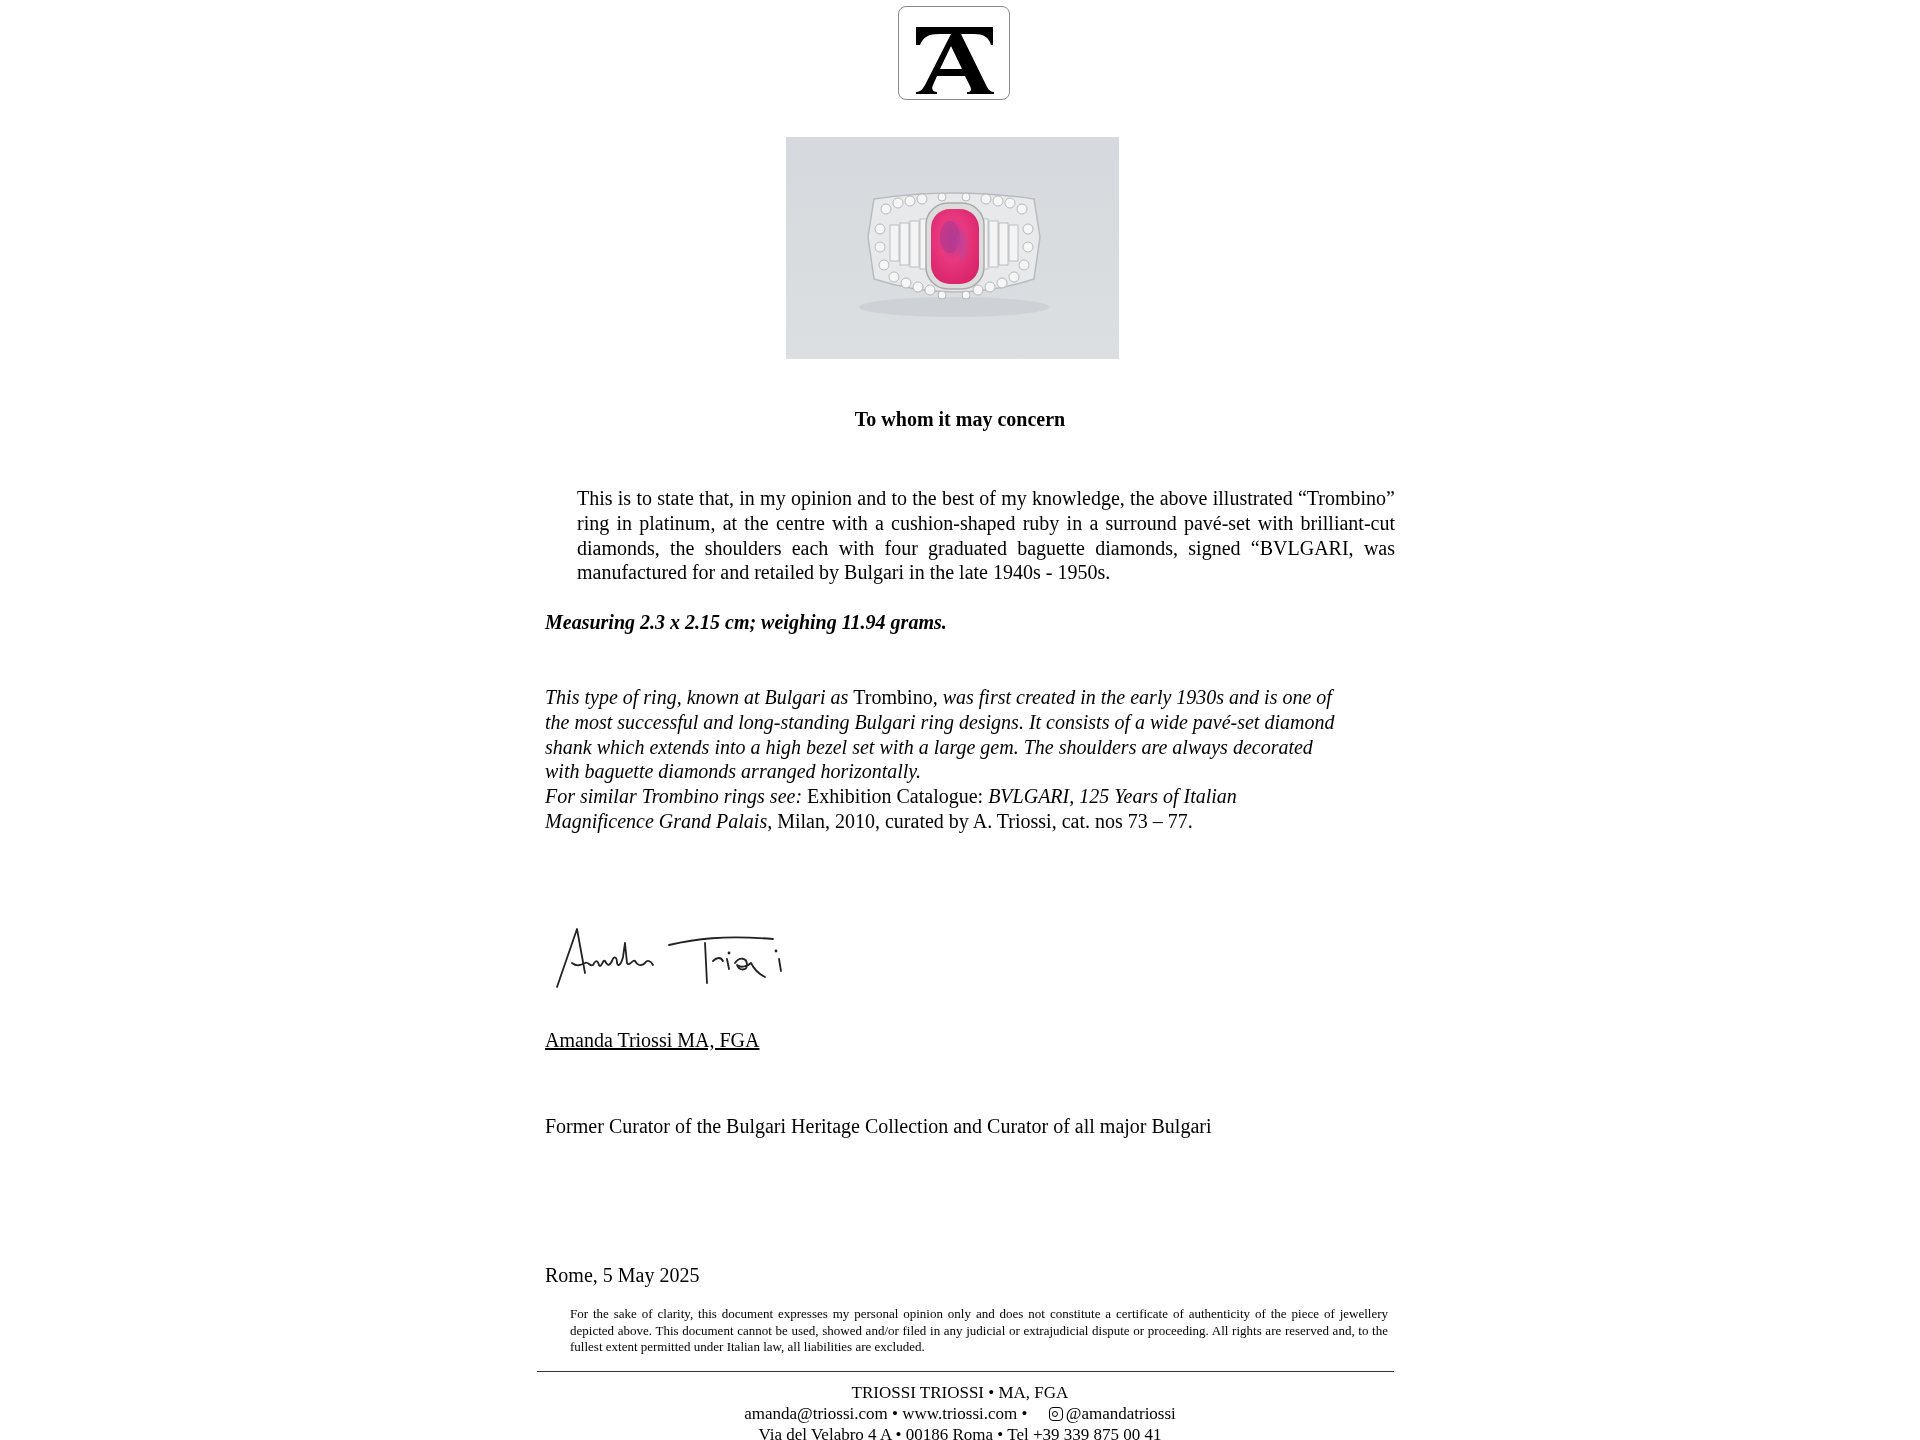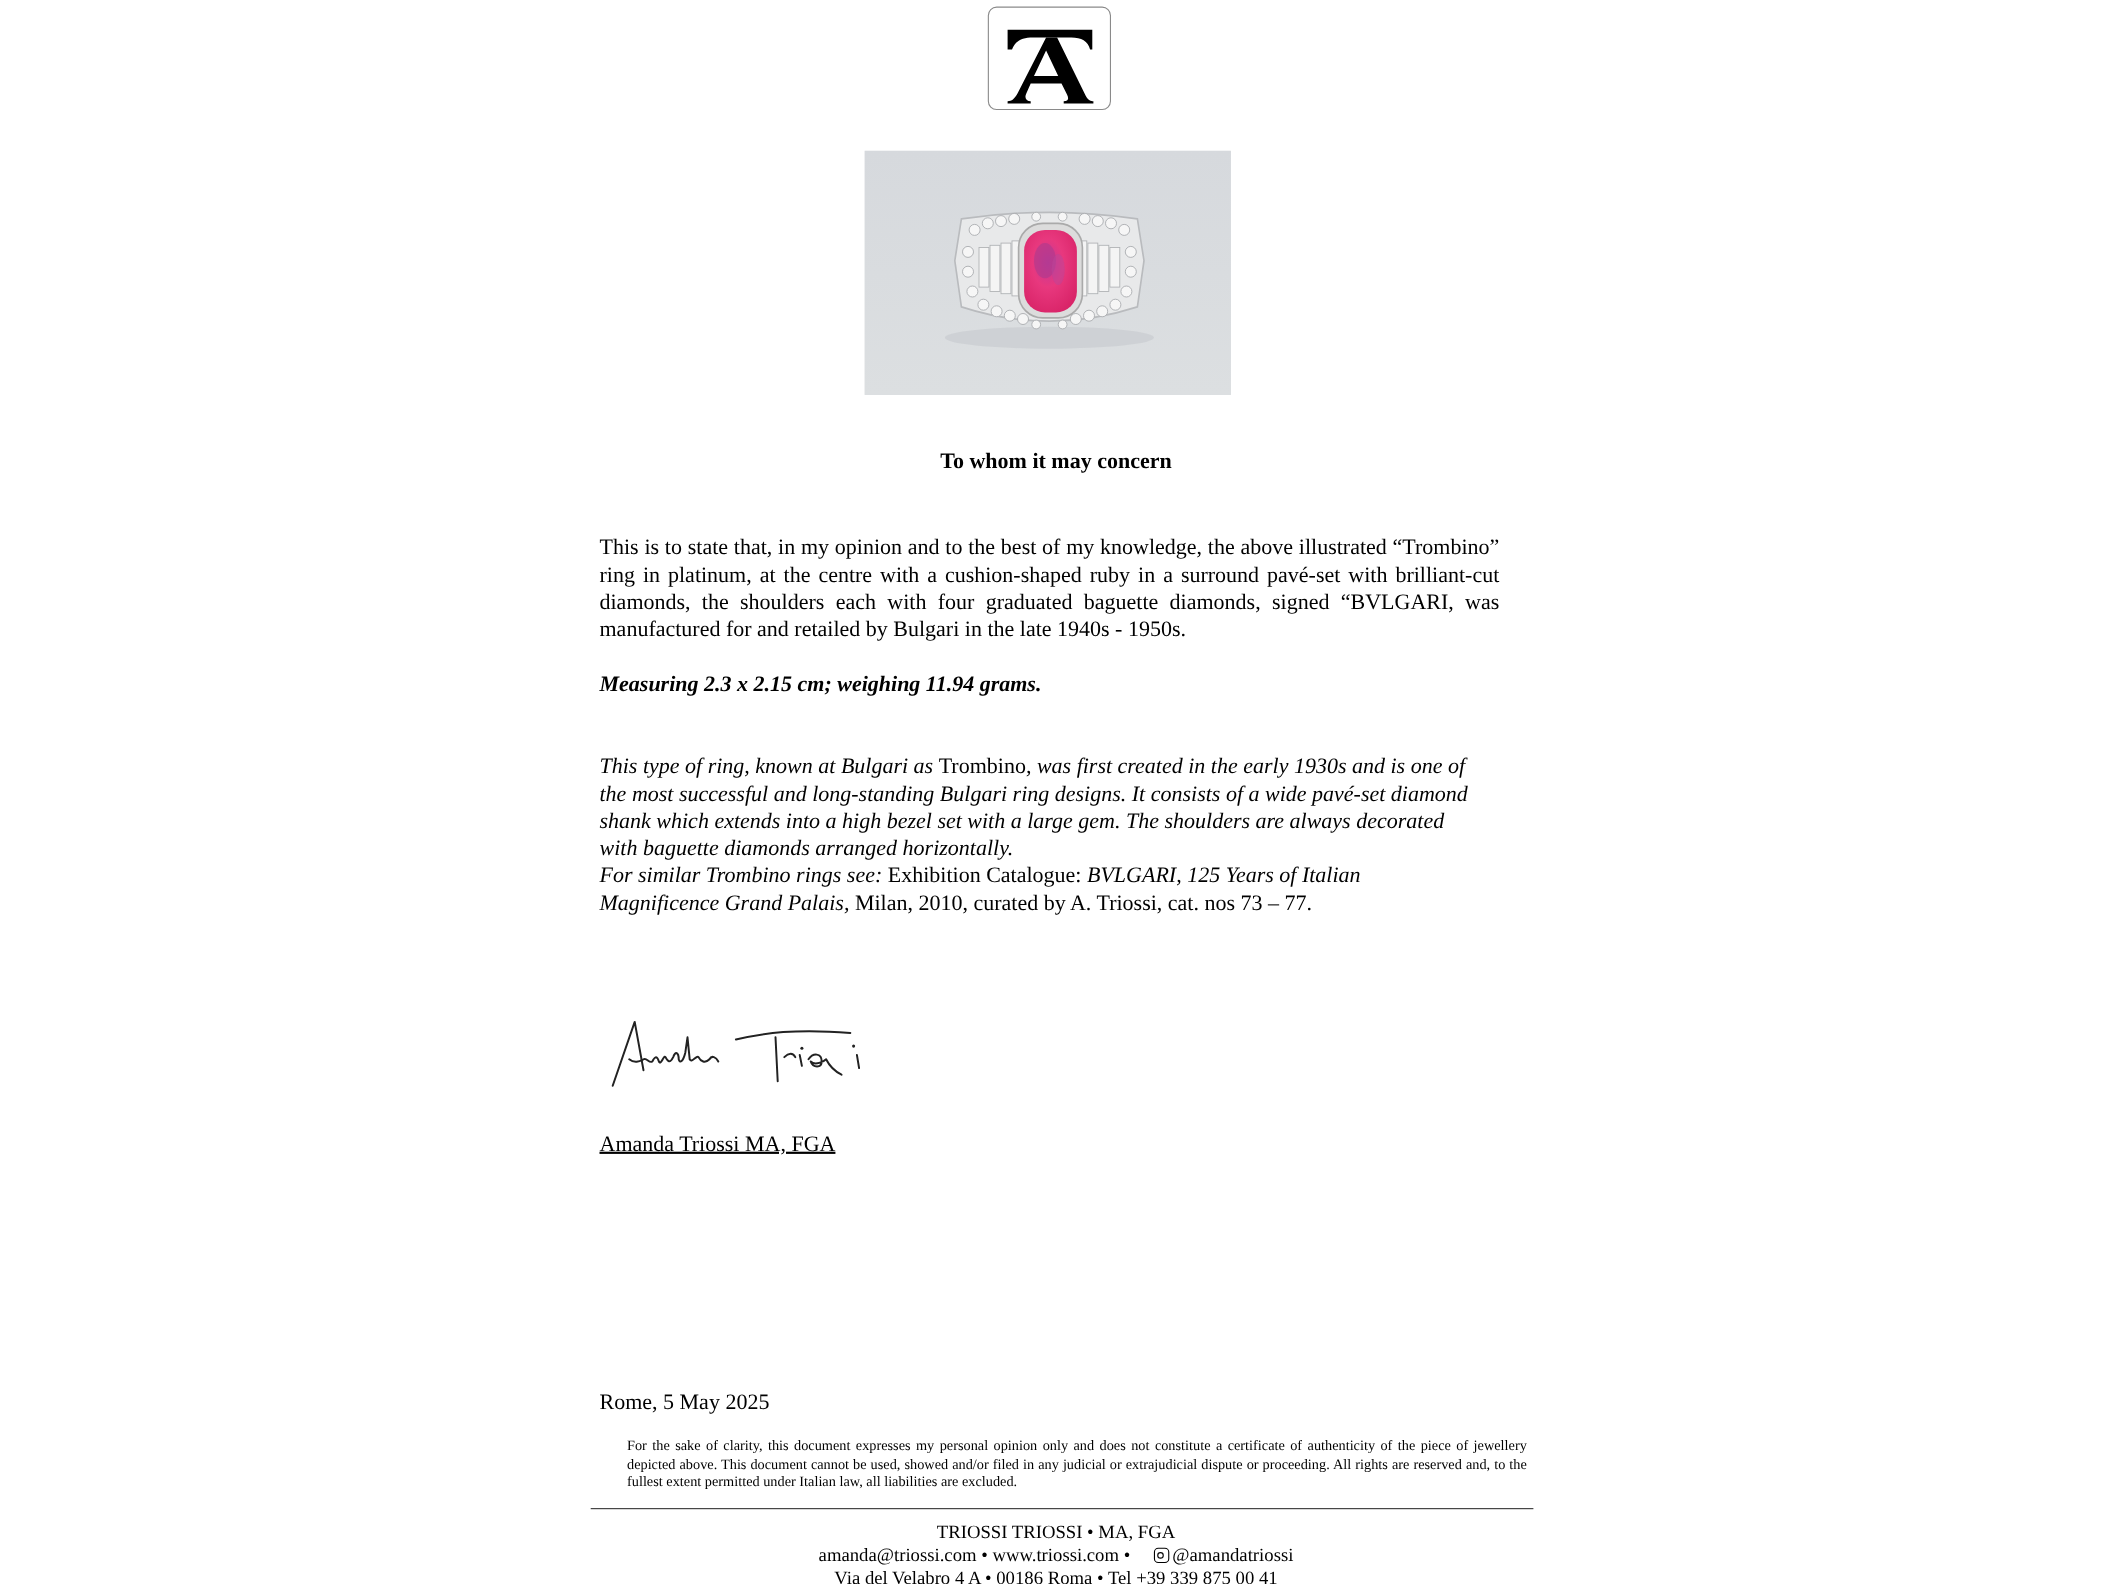--- a/index.html
+++ b/index.html
@@ -5,21 +5,21 @@
   html, body { margin: 0; padding: 0; background: #ffffff; }
   body { width: 1920px; height: 1440px; position: relative; overflow: hidden;
          font-family: "Liberation Serif", "DejaVu Serif", serif; color: #000; }
   .abs { position: absolute; }
   .logo { left: 898px; top: 6px; width: 112px; height: 94px; border: 1.5px solid #8a8a8a;
           border-radius: 8px; background: #fff; box-sizing: border-box; }
   .logo svg { position: absolute; left: 0; top: 0; }
   .photo { left: 786px; top: 137px; width: 333px; height: 222px; background: #d9dcdf; overflow: hidden; }
   .title { left: 0; width: 1920px; top: 408px; text-align: center; font-weight: bold; font-size: 20px; }
   .body-text { left: 545px; width: 818px; font-size: 20px; line-height: 24.8px; }
-  .justify { text-align: justify; text-align-last: left; }
+  .justify { text-align: justify; text-align-last: left; margin-left: 32px; }
   .italic { font-style: italic; }
   .normal { font-style: normal; }
   .sig { left: 555px; top: 925px; width: 300px; height: 80px; }
   .small { left: 570px; width: 818px; font-size: 13px; line-height: 16.5px; text-align: justify; text-align-last: left; }
   .rule { left: 537px; top: 1371px; width: 857px; height: 0; border-top: 1.6px solid #333; }
   .footer { left: 0; width: 1920px; text-align: center; font-size: 17px; line-height: 21px; }
   .ig { display: inline-block; width: 14px; height: 14px; border: 1.6px solid #000; border-radius: 4px;
         position: relative; vertical-align: -2px; margin-right: 3px; box-sizing: border-box; }
   .ig::after { content: ""; position: absolute; left: 2.5px; top: 2.5px; width: 6px; height: 6px;
                border: 1.4px solid #000; border-radius: 50%; box-sizing: border-box; }
@@ -125,20 +125,21 @@
       <path d="M224 34 L226 46"></path>
     </g>
     <circle cx="174" cy="28" r="1.4" fill="#222"></circle>
     <circle cx="221" cy="26" r="1.4" fill="#222"></circle>
   </svg>
 </div>
 
 <div class="abs body-text" style="top:1028px;text-decoration:underline;">Amanda Triossi MA, FGA</div>
 
 <div class="abs body-text" style="top:1114px;">
+  <div>Former Curator of the Bulgari Heritage Collection and Curator of all major Bulgari</div>
 </div>
 
 <div class="abs body-text" style="top:1263px;">Rome, 5 May 2025</div>
 
 <div class="abs small" style="top:1306px;">For the sake of clarity, this document expresses my personal opinion only and does not constitute a certificate of authenticity of the piece of jewellery depicted above. This document cannot be used, showed and/or filed in any judicial or extrajudicial dispute or proceeding. All rights are reserved and, to the fullest extent permitted under Italian law, all liabilities are excluded.</div>
 
 <div class="abs rule"></div>
 
 <div class="abs footer" style="top:1382px;">TRIOSSI TRIOSSI • MA, FGA</div>
 <div class="abs footer" style="top:1403px;">

